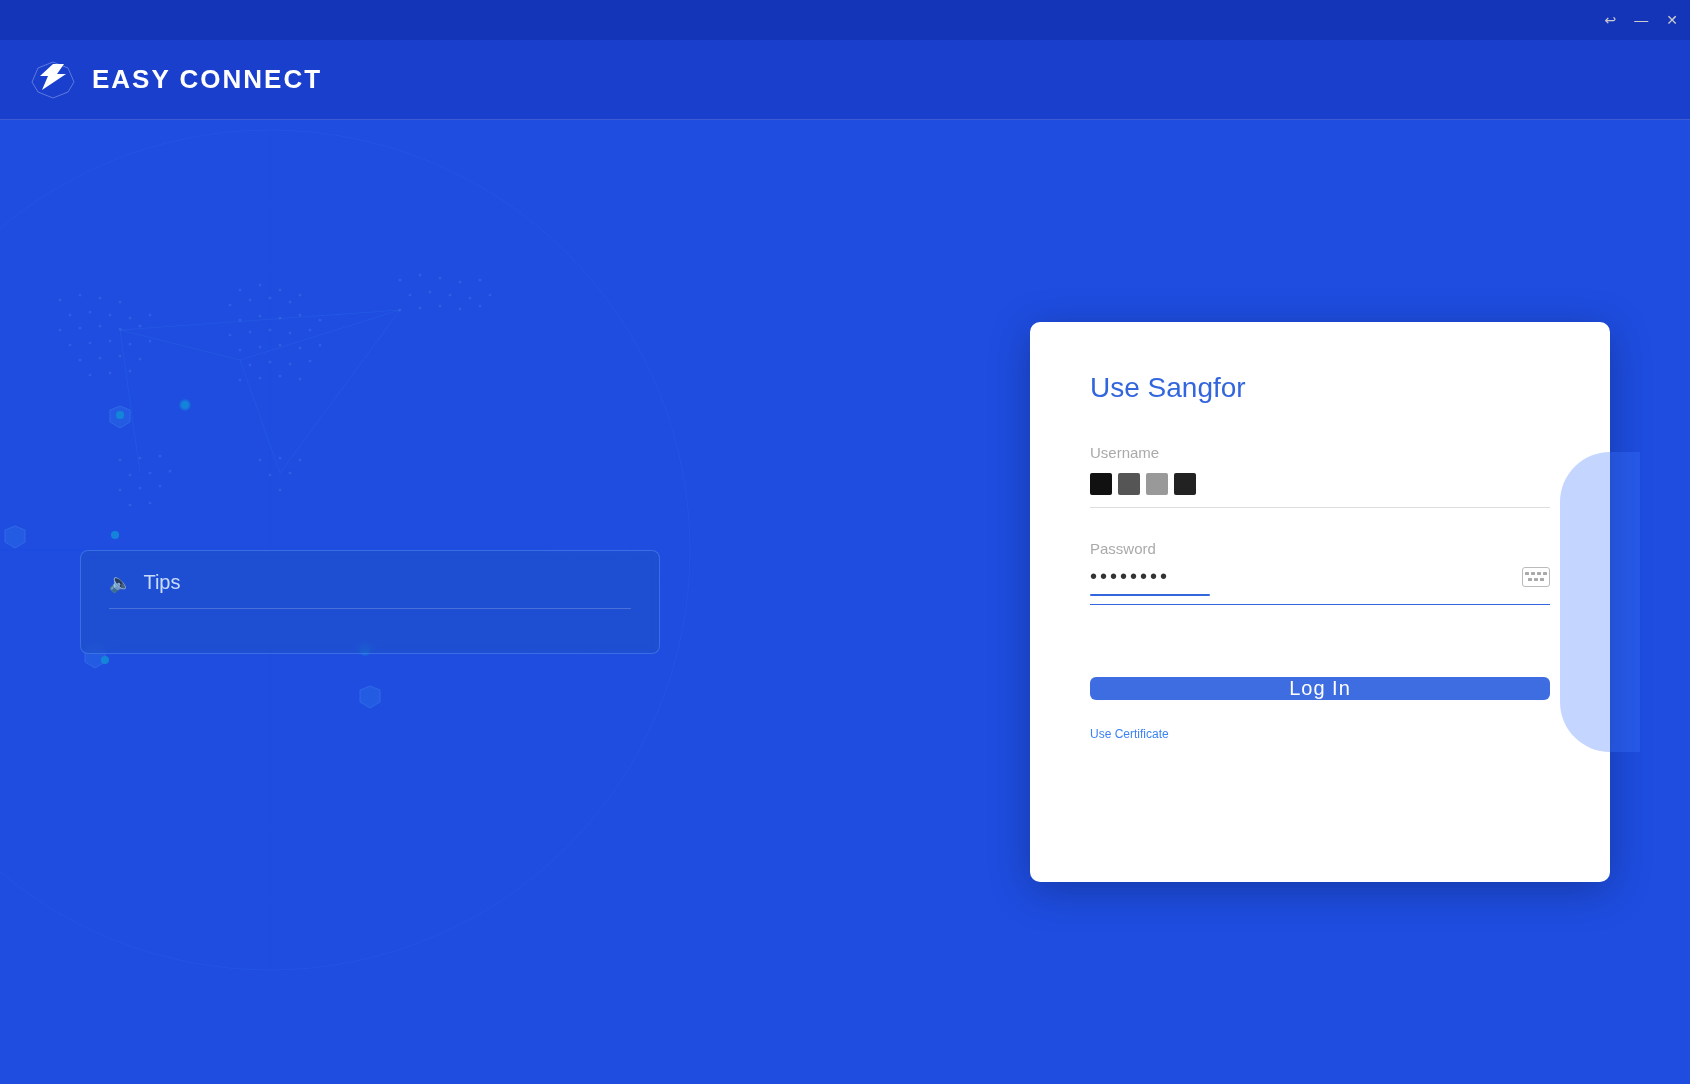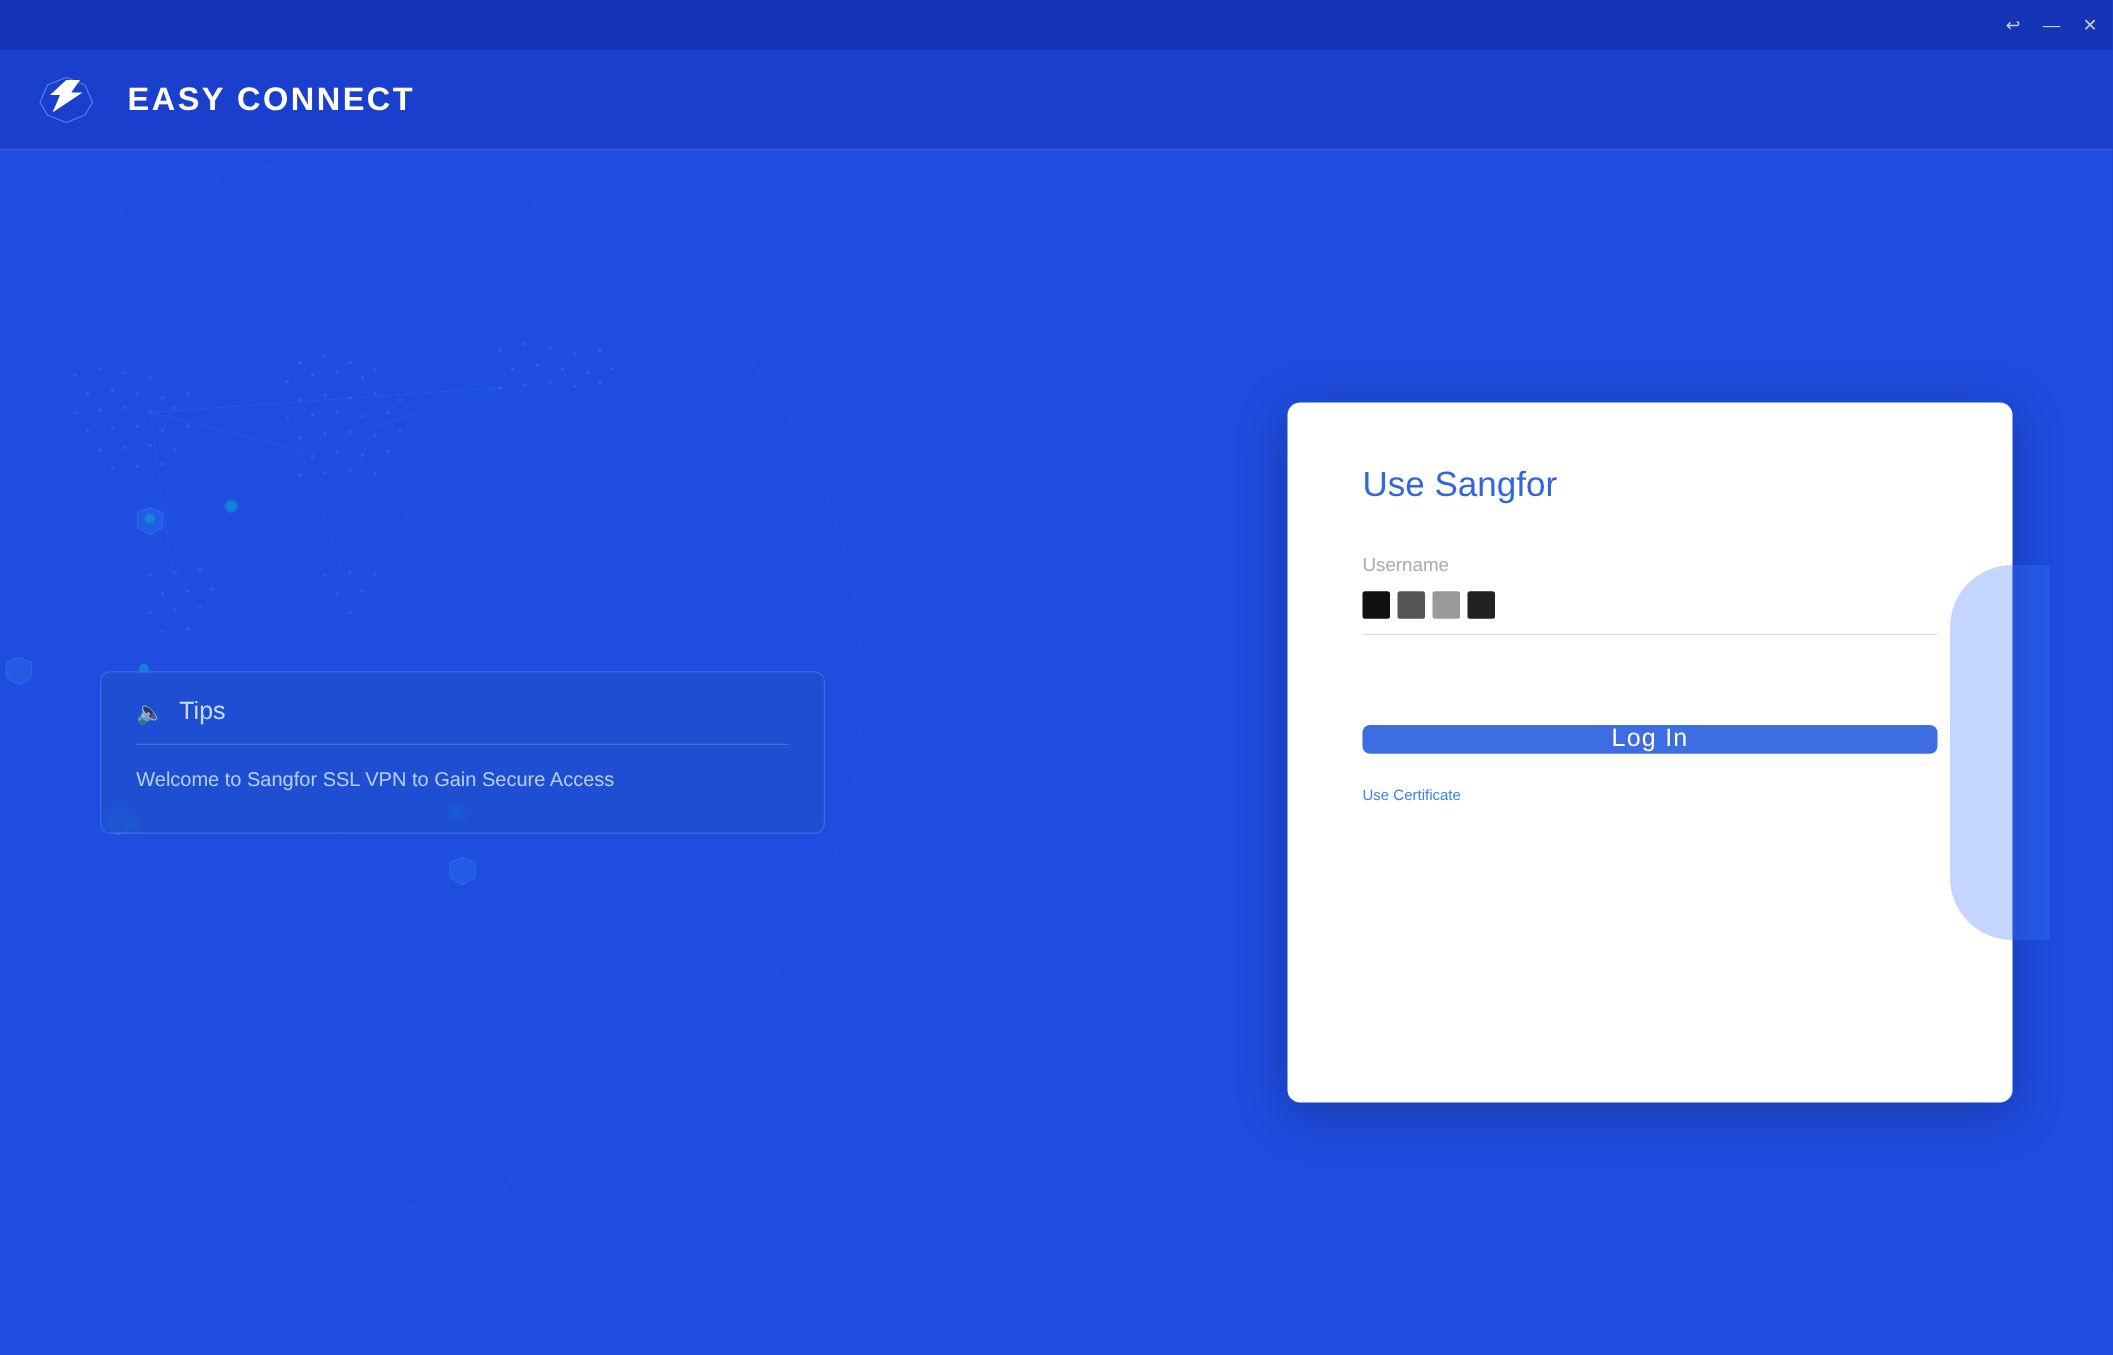--- a/index.html
+++ b/index.html
@@ -48,21 +48,21 @@
       background: #1a3fcc;
       display: flex;
       align-items: center;
       padding: 0 30px;
       border-bottom: 1px solid rgba(255,255,255,0.15);
     }
 
     .logo-wrap {
       display: flex;
       align-items: center;
-      gap: 26px;
+      gap: 16px;
     }
 
     .logo-icon {
       width: 46px;
       height: 40px;
     }
 
     .logo-text {
       color: #fff;
       font-size: 26px;
@@ -454,40 +454,61 @@
       </g>
     </svg>
   </div>
 
   <div class="left-panel">
     <div class="tips-card">
       <div class="tips-header">
         <span class="tips-icon">🔈</span>
         <span class="tips-title">Tips</span>
       </div>
-      <p class="tips-content">Welcome to Sangfor SSL VPN to Gain Secure Access</p>
     </div>
   </div>
 
   <div class="right-panel">
     <div class="login-card">
       <h2 class="login-title">Use Sangfor</h2>
 
       <div class="form-group">
         <label class="form-label">Username</label>
         <div class="form-input-wrap">
           <div class="username-display">
             <span class="username-block b1"></span>
             <span class="username-block b2"></span>
             <span class="username-block b3"></span>
             <span class="username-block b4"></span>
           </div>
         </div>
       </div>
 
+      <div class="form-group">
+        <label class="form-label">Password</label>
+        <div class="form-input-wrap focused">
+          <div class="password-row">
+            <span class="password-dots">••••••••</span>
+            <div class="keyboard-icon">
+              <div class="keyboard-row">
+                <div class="keyboard-key"></div>
+                <div class="keyboard-key"></div>
+                <div class="keyboard-key"></div>
+                <div class="keyboard-key"></div>
+              </div>
+              <div class="keyboard-row">
+                <div class="keyboard-key"></div>
+                <div class="keyboard-key"></div>
+                <div class="keyboard-key"></div>
+              </div>
+            </div>
+          </div>
+          <div class="password-underline"></div>
+        </div>
+      </div>
 
       <button class="login-btn">Log In</button>
 
       <a class="cert-link">Use Certificate</a>
     </div>
 
     <div class="right-arc"></div>
   </div>
 
 </div>

